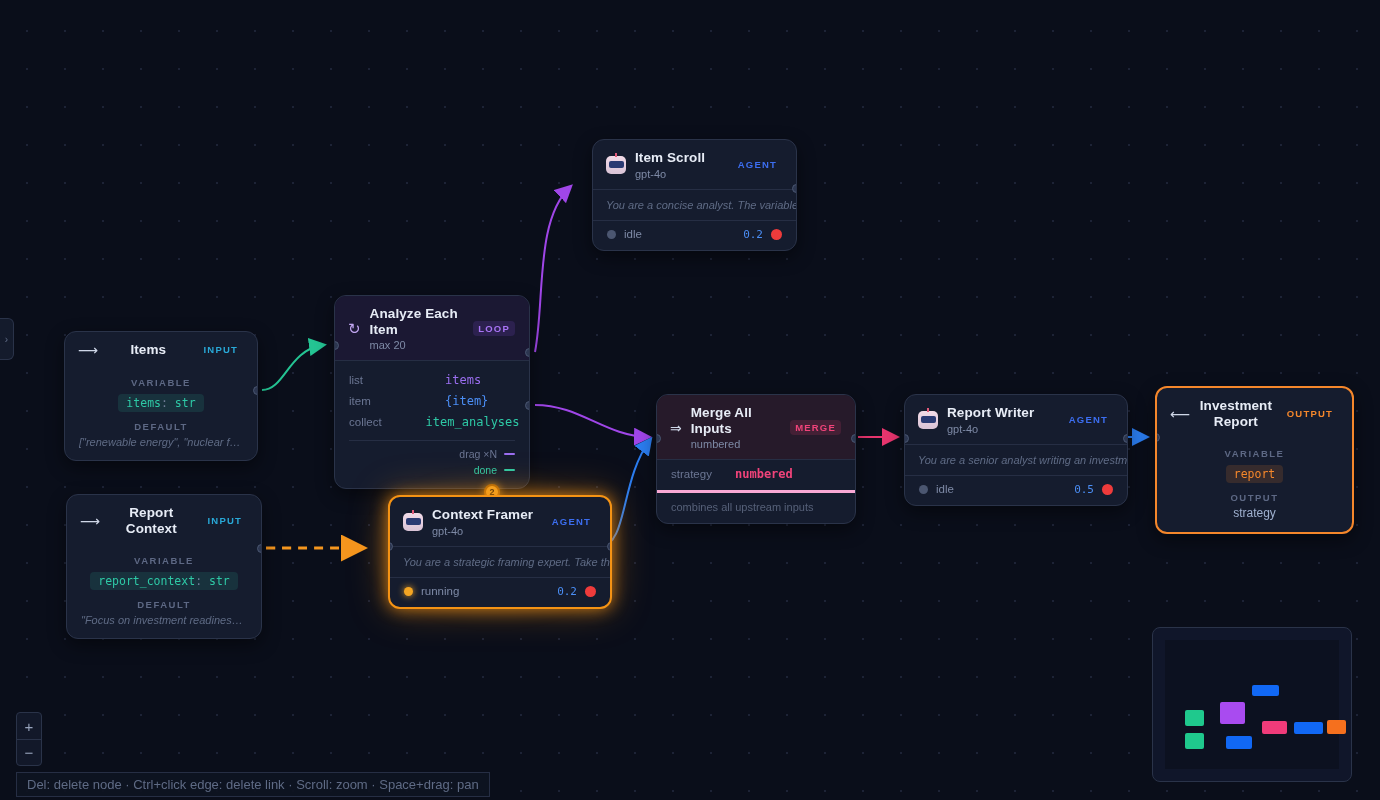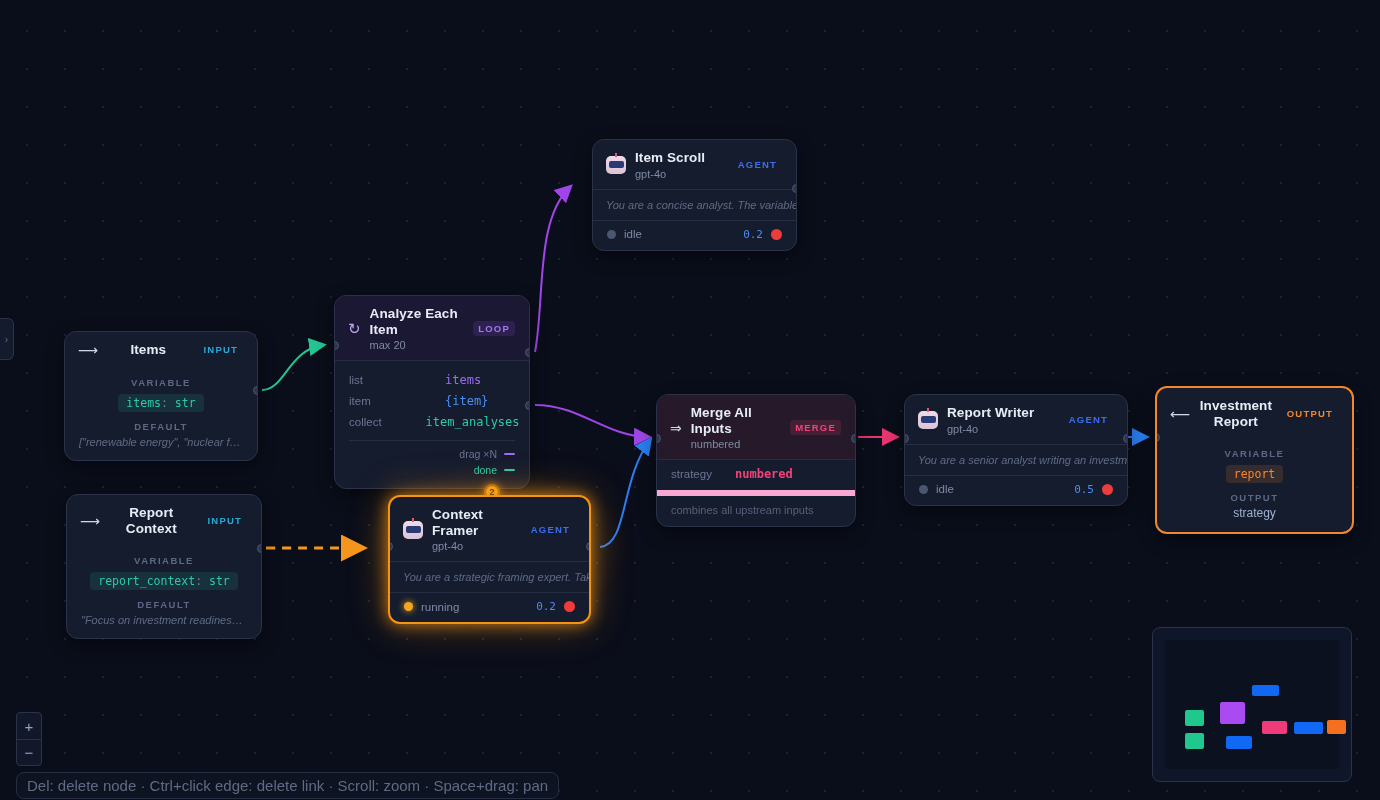--- a/index.html
+++ b/index.html
@@ -101,21 +101,21 @@
   .dot-idle { background: #4b5670; }
   .dot-run  { background: #f5a623; box-shadow: 0 0 7px #f5a623; }
   .status-txt { flex: 1; font-size: 11.5px; color: #7e8aa6; }
   .temp { font-family: "DejaVu Sans Mono", monospace; font-size: 11px; color: #4b8ef5; }
   .rec { width: 11px; height: 11px; border-radius: 50%; background: #ef3b3b; }
 
   
   .merge-row { display: flex; align-items: center; padding: 7px 14px 9px; }
   .merge-row .k { flex: 0 0 64px; font-size: 11.5px; color: #6b7693; }
   .merge-row .v { font-family: "DejaVu Sans Mono", monospace; font-size: 12px; color: #f0437a; font-weight: 700; }
-  .merge-note { font-size: 11px; color: #566078; padding: 8px 14px 10px; border-top: 6px solid #f9a8d4; }
+  .merge-note { font-size: 11px; color: #566078; padding: 8px 14px 10px; border-top: 3px solid #f9a8d4; }
 
   
   .port {
     position: absolute; width: 9px; height: 9px; border-radius: 50%;
     background: #2b3burn; background: #2c3650; border: 1.5px solid #4a5671;
   }
 
   
   .glow-wrap { position: absolute; }
   .glow-halo {
@@ -146,22 +146,22 @@
     width: 26px; border: 1px solid #2a3349; border-radius: 4px;
     background: #121829; overflow: hidden;
   }
   .zoom-btn {
     height: 26px; display: flex; align-items: center; justify-content: center;
     color: #98a4bd; font-size: 15px; cursor: pointer;
   }
   .zoom-btn + .zoom-btn { border-top: 1px solid #2a3349; }
   .help-bar {
     position: absolute; left: 16px; top: 772px;
-    padding: 4px 10px; border: 1px solid #262e44; border-radius: 8px;
-    background: rgba(14,19,33,.92); color: #5f6b85; font-size: 15px;
+    padding: 4px 10px; border: 1px solid #262e44; border-radius: 0;
+    background: rgba(14,19,33,.92); color: #5f6b85; font-size: 13px;
   }
   .sidebar-tab {
     position: absolute; left: 0; top: 318px; width: 14px; height: 42px;
     background: #141b2c; border: 1px solid #2a3349; border-left: none;
     border-radius: 0 6px 6px 0;
     display: flex; align-items: center; justify-content: center;
     color: #5f6b85; font-size: 10px; cursor: pointer;
   }
   .minimap {
     position: absolute; left: 1152px; top: 627px; width: 200px; height: 155px;
@@ -302,21 +302,21 @@
       <span class="rec"></span>
     </div>
     <span class="port" style="right:-5px; top:44px;"></span>
 
   </div>
 
   <div class="glow-wrap" style="left:388px; top:495px; width:212px; height:104px;">
     <div class="glow-halo"></div>
   </div>
   <div class="run-badge" style="left:484px; top:484px;">2</div>
-  <div class="node running" style="left:388px; top:495px; width:203px;">
+  <div class="node running" style="left:388px; top:495px; width:224px;">
     <div class="node-head">
       <span class="bot-ico"></span>
       <div class="node-titles">
         <div class="node-title">Context Framer</div>
         <div class="node-sub">gpt-4o</div>
       </div>
       <span class="badge b-agent">AGENT</span>
     </div>
     <div class="prompt sec-div">You are a strategic framing expert. Take the rep</div>
     <div class="status-bar">

